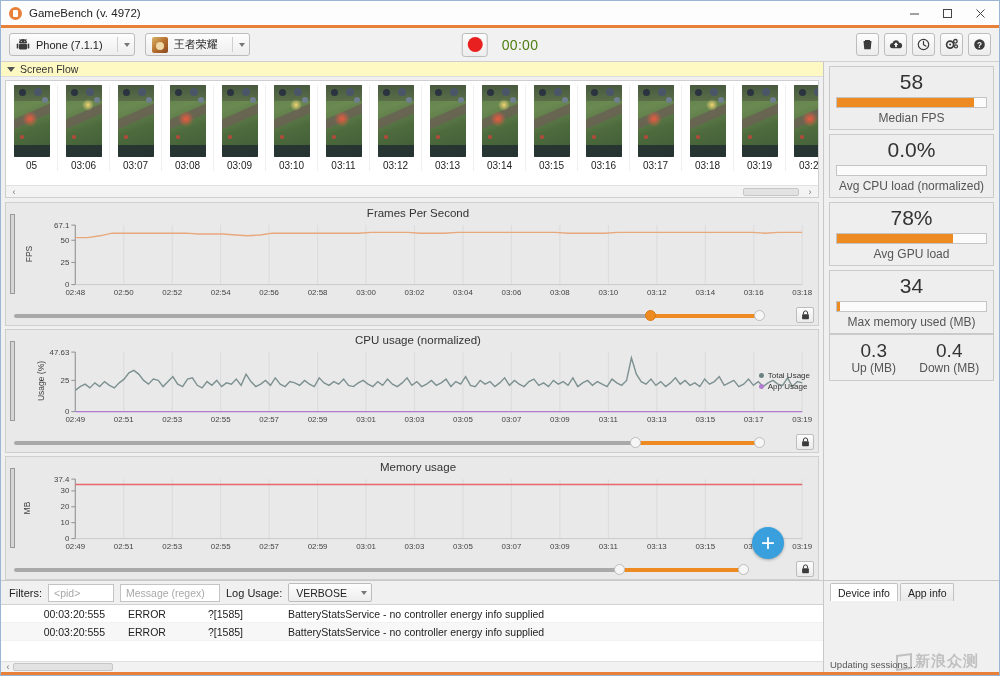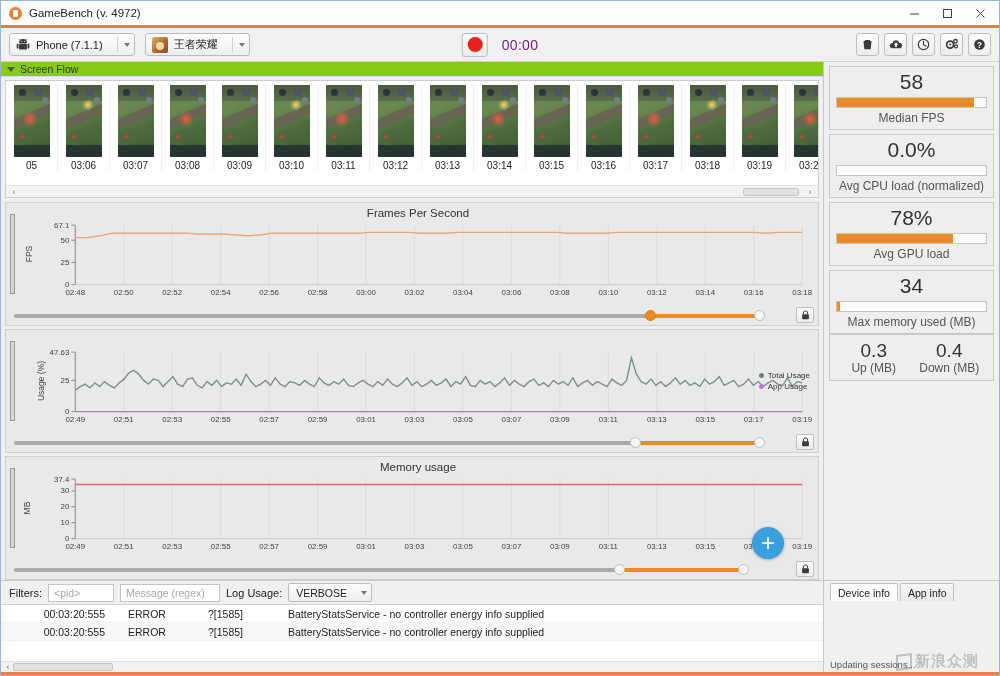--- a/index.html
+++ b/index.html
@@ -43,35 +43,35 @@
               position: relative; overflow: hidden; }
   .app-icon::after { content: ""; position: absolute; left: 4px; top: 5px; width: 8px; height: 8px;
                      border-radius: 50%; background: #f0d9a8; }
 
   .rec-wrap { position: absolute; left: 50%; transform: translateX(-50%);
               display: flex; align-items: center; }
   .rec-btn { width: 26px; height: 24px; background: linear-gradient(#fcfcfc,#ededed);
              border: 1px solid #bcbcbc; border-radius: 3px; display: flex;
              align-items: center; justify-content: center; }
   .rec-dot { width: 15px; height: 15px; border-radius: 50%; background: #e8201f; }
-  .timer { font-size: 14px; color: #701a75; margin-left: 14px; letter-spacing: .3px; }
+  .timer { font-size: 14px; color: #4d7c0f; margin-left: 14px; letter-spacing: .3px; }
 
   .tb-right { margin-left: auto; display: flex; gap: 5px; }
   .tb-btn { width: 23px; height: 23px; background: linear-gradient(#fdfdfd,#ececec);
             border: 1px solid #bdbdbd; border-radius: 3px;
             display: flex; align-items: center; justify-content: center; }
 
   
   .body { flex: 1; display: flex; min-height: 0; background: #f0f0f0; }
   .left { width: 822px; display: flex; flex-direction: column; min-width: 0; }
   .right { flex: 1; display: flex; flex-direction: column; background: #f0f0f0;
            border-left: 1px solid #c8c8c8; }
 
   
-  .sf-header { height: 15px; background: #84cc16; display: flex; align-items: center;
+  .sf-header { height: 15px; background: #fef9c3; display: flex; align-items: center;
                padding: 0 6px; font-size: 10.5px; color: #333; border-bottom: 1px solid #ddd; }
   .sf-arrow { width: 0; height: 0; border-left: 4px solid transparent; border-right: 4px solid transparent;
               border-top: 5px solid #555; margin-right: 5px; }
   .sf-panel { height: 118px; background: #fff; border: 1px solid #cfcfcf; margin: 3px 4px 0 4px;
               display: flex; flex-direction: column; overflow: hidden; }
   .sf-strip { flex: 1; display: flex; align-items: flex-start; overflow: hidden; padding-top: 4px; }
   .thumb-cell { width: 52px; flex: 0 0 52px; display: flex; flex-direction: column;
                 align-items: center; border-right: 1px solid #f0f0f0; }
   .thumb { width: 36px; height: 72px; border-radius: 1px; position: relative; overflow: hidden;
            background: linear-gradient(160deg,#5e7c4a 0%,#6b8a52 30%,#4e6b3e 60%,#3f5a34 100%); }
@@ -620,20 +620,21 @@
                   <text x="499.6" y="108" font-size="8" fill="#444" text-anchor="middle" font-family="Liberation Sans, sans-serif">03:07</text>
                   <text x="548.6666666666667" y="108" font-size="8" fill="#444" text-anchor="middle" font-family="Liberation Sans, sans-serif">03:09</text>
                   <text x="597.7333333333333" y="108" font-size="8" fill="#444" text-anchor="middle" font-family="Liberation Sans, sans-serif">03:11</text>
                   <text x="646.8" y="108" font-size="8" fill="#444" text-anchor="middle" font-family="Liberation Sans, sans-serif">03:13</text>
                   <text x="695.8666666666667" y="108" font-size="8" fill="#444" text-anchor="middle" font-family="Liberation Sans, sans-serif">03:15</text>
                   <text x="744.9333333333333" y="108" font-size="8" fill="#444" text-anchor="middle" font-family="Liberation Sans, sans-serif">03:17</text>
                   <text x="794" y="108" font-size="8" fill="#444" text-anchor="middle" font-family="Liberation Sans, sans-serif">03:19</text>
                   <path d="M58.0,71.0 L62.9,66.6 L67.9,63.7 L72.8,68.1 L77.8,62.2 L82.7,66.6 L87.6,60.7 L92.6,65.1 L97.5,68.1 L102.5,62.2 L107.4,57.8 L112.3,50.4 L117.3,47.5 L122.2,51.9 L127.2,59.3 L132.1,63.7 L137.0,57.8 L142.0,59.3 L146.9,66.6 L151.9,60.7 L156.8,54.8 L161.7,63.7 L166.7,66.6 L171.6,57.8 L176.6,56.3 L181.5,65.1 L186.4,68.1 L191.4,60.7 L196.3,65.1 L201.2,59.3 L206.2,66.6 L211.1,62.2 L216.1,63.7 L221.0,57.8 L225.9,65.1 L230.9,51.9 L235.8,60.7 L240.8,66.6 L245.7,63.7 L250.6,59.3 L255.6,65.1 L260.5,56.3 L265.5,63.7 L270.4,66.6 L275.3,60.7 L280.3,62.2 L285.2,65.1 L290.2,59.3 L295.1,63.7 L300.0,66.6 L305.0,56.3 L309.9,62.2 L314.9,65.1 L319.8,60.7 L324.7,63.7 L329.7,57.8 L334.6,65.1 L339.6,66.6 L344.5,62.2 L349.4,59.3 L354.4,63.7 L359.3,66.6 L364.3,60.7 L369.2,65.1 L374.1,57.8 L379.1,63.7 L384.0,66.6 L389.0,62.2 L393.9,56.3 L398.8,65.1 L403.8,60.7 L408.7,66.6 L413.7,63.7 L418.6,59.3 L423.5,65.1 L428.5,62.2 L433.4,57.8 L438.3,66.6 L443.3,60.7 L448.2,63.7 L453.2,54.8 L458.1,65.1 L463.0,66.6 L468.0,59.3 L472.9,63.7 L477.9,60.7 L482.8,66.6 L487.7,62.2 L492.7,56.3 L497.6,65.1 L502.6,59.3 L507.5,63.7 L512.4,66.6 L517.4,60.7 L522.3,57.8 L527.3,65.1 L532.2,62.2 L537.1,66.6 L542.1,59.3 L547.0,63.7 L552.0,60.7 L556.9,65.1 L561.8,56.3 L566.8,66.6 L571.7,62.2 L576.7,59.3 L581.6,65.1 L586.5,60.7 L591.5,63.7 L596.4,66.6 L601.4,57.8 L606.3,62.2 L611.2,65.1 L616.2,59.3 L621.1,32.8 L626.1,51.9 L631.0,60.7 L635.9,63.7 L640.9,57.8 L645.8,65.1 L650.8,60.7 L655.7,66.6 L660.6,62.2 L665.6,56.3 L670.5,63.7 L675.4,59.3 L680.4,65.1 L685.3,62.2 L690.3,66.6 L695.2,57.8 L700.1,63.7 L705.1,60.7 L710.0,54.8 L715.0,65.1 L719.9,62.2 L724.8,59.3 L729.8,66.6 L734.7,63.7 L739.7,57.8 L744.6,65.1 L749.5,60.7 L754.5,66.6 L759.4,62.2 L764.4,59.3 L769.3,63.7 L774.2,65.1 L779.2,56.3 L784.1,66.6 L789.1,60.7 L794.0,62.2" fill="none" stroke="#7d9090" stroke-width="1.4" vector-effect="non-scaling-stroke"></path>
                   <path d="M58.0,96.0 L83.4,96.0 L108.8,96.0 L134.1,96.0 L159.5,96.0 L184.9,96.0 L210.3,96.0 L235.7,96.0 L261.0,96.0 L286.4,96.0 L311.8,96.0 L337.2,96.0 L362.6,96.0 L387.9,96.0 L413.3,96.0 L438.7,96.0 L464.1,96.0 L489.4,96.0 L514.8,96.0 L540.2,96.0 L565.6,96.0 L591.0,96.0 L616.3,96.0 L641.7,96.0 L667.1,96.0 L692.5,96.0 L717.9,96.0 L743.2,96.0 L768.6,96.0 L794.0,96.0" fill="none" stroke="#b07bd0" stroke-width="1.4" vector-effect="non-scaling-stroke"></path>
                 </svg>
+                <div class="chart-title">CPU usage (normalized)</div>
                 <div class="ylabel">Usage (%)</div>
                 <div class="legend">
                   <div>
                     <span class="dot" style="background:#6b8080"></span>
                     <span>Total Usage</span>
                   </div>
                   <div>
                     <span class="dot" style="background:#b07bd0"></span>
                     <span>App Usage</span>
                   </div>

